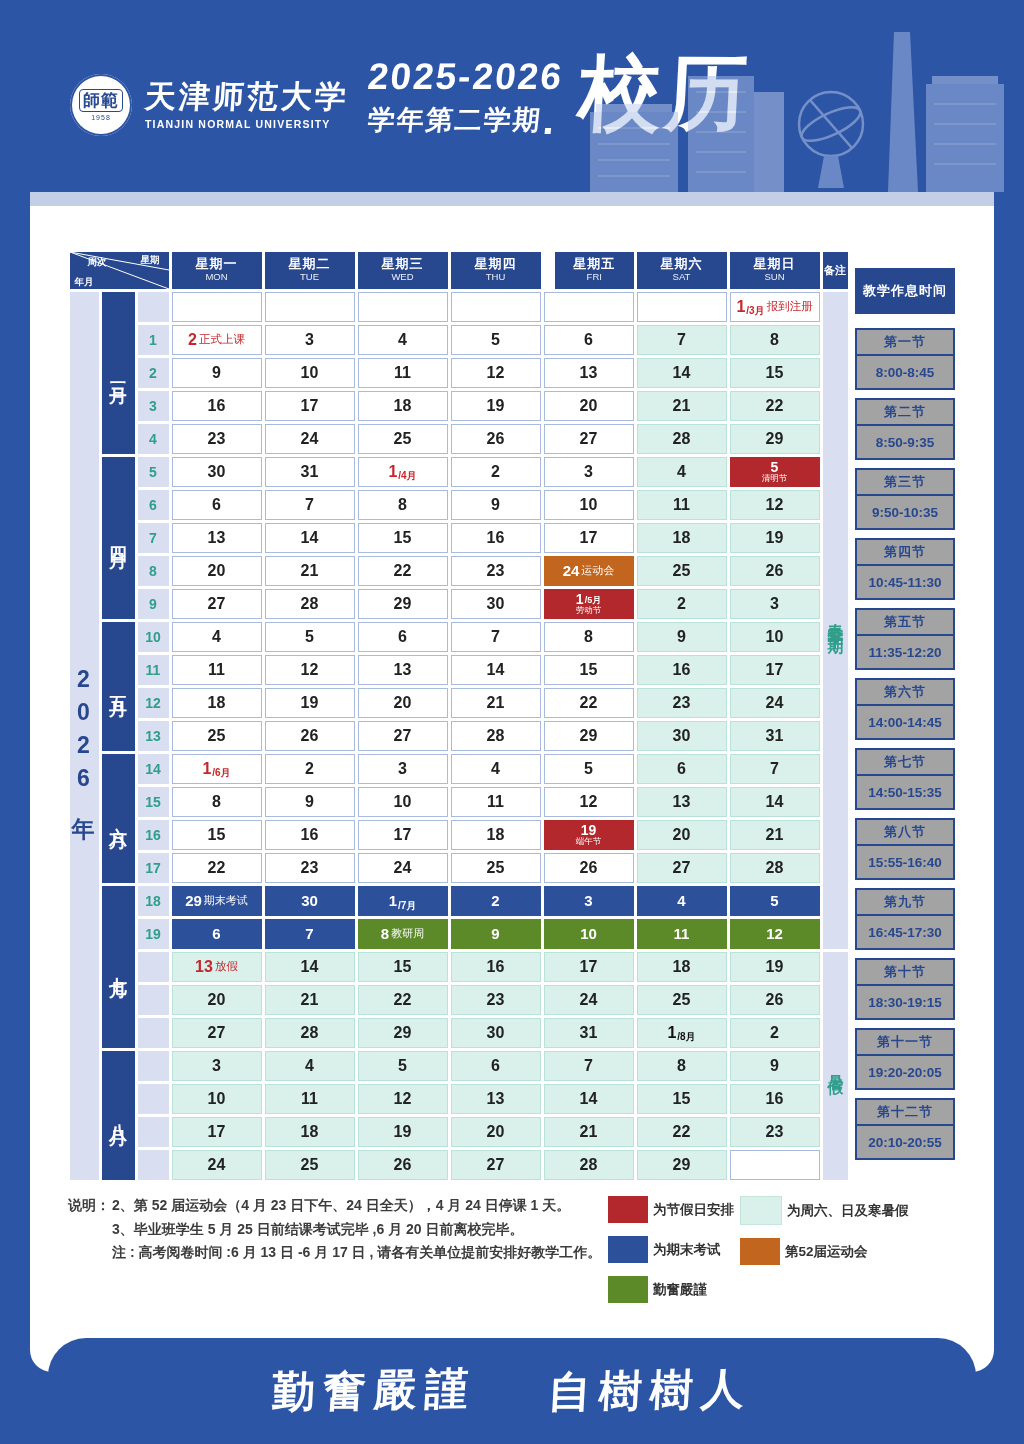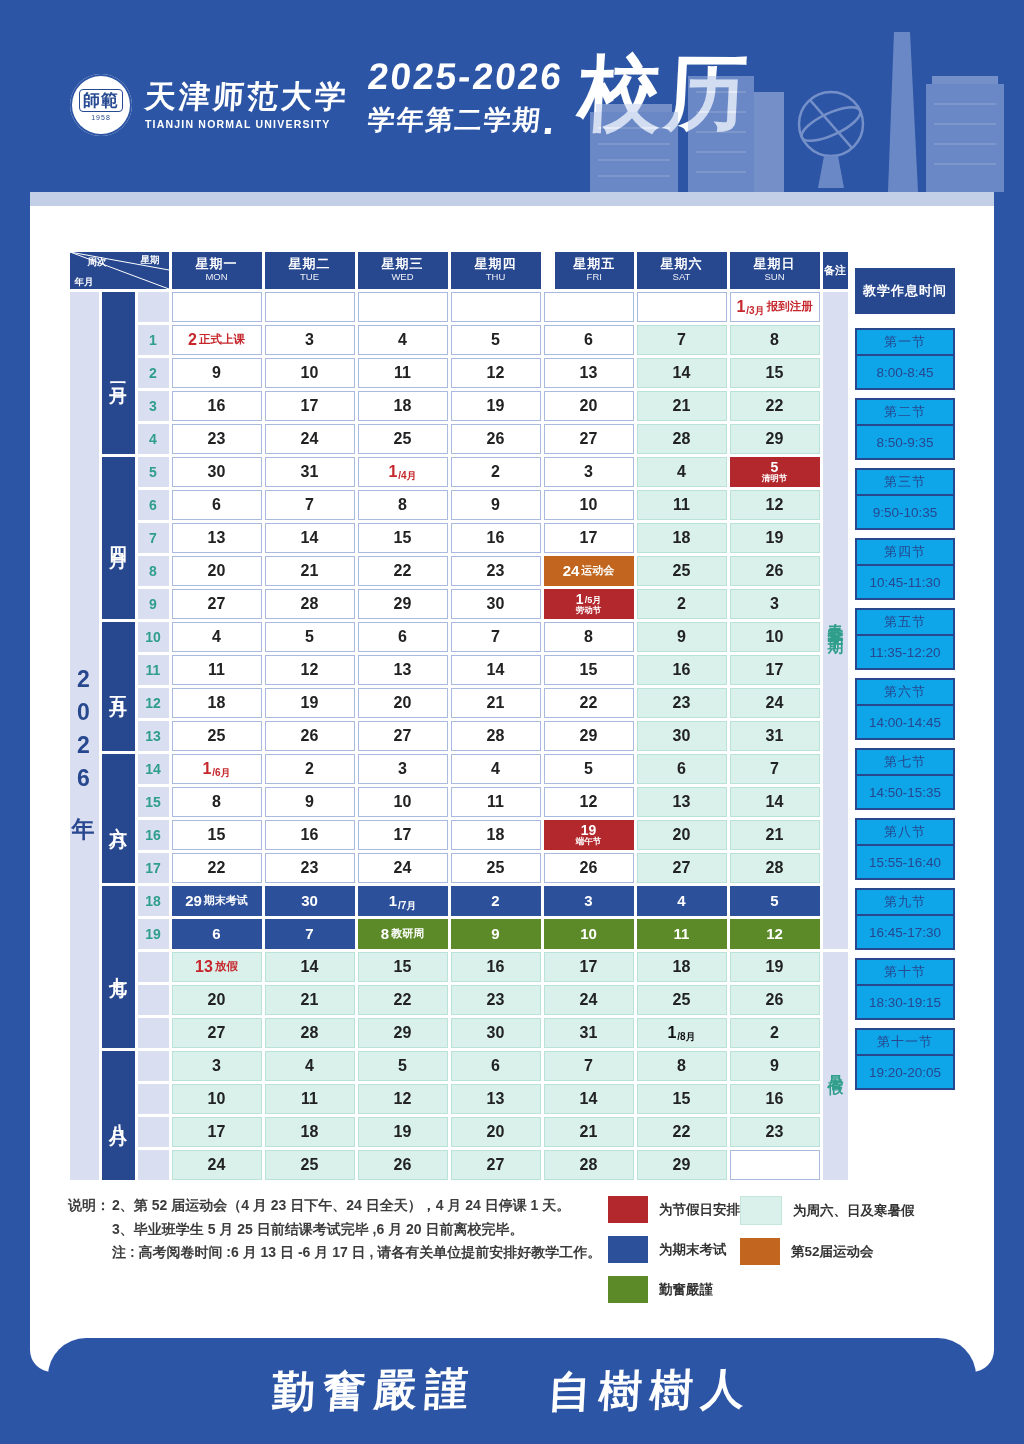--- a/index.html
+++ b/index.html
@@ -48,48 +48,48 @@
   .day{color:#222;}
   .c-white{background:#fff;border:1px solid #a9bade;}
   .c-teal{background:#d9f1ea;border:1px solid #b9e2d8;}
   .c-exam{background:#2d509b;color:#fff;}
   .c-green{background:#5c8a28;color:#fff;}
   .c-hol{background:#b3282d;color:#fff;flex-direction:column;line-height:1.05;}
   .c-sport{background:#c2661f;color:#fff;}
   .t-red{color:#c5272d;}
   .day .n{font-size:16px;font-weight:600;}
   .day .s{font-size:10px;font-weight:700;margin-left:1px;align-self:flex-end;margin-bottom:3px;}
-  .day .l{font-size:11.5px;font-weight:700;margin-left:2px;}
+  .day .l{font-size:11.5px;font-weight:400;margin-left:2px;}
   .t-red .n{font-weight:800;}
   .t-bold .n,.t-bold .s{font-weight:800;color:#111;}
   .c-exam .n,.c-green .n{font-size:15px;font-weight:700;}
   .c-exam .l,.c-green .l,.c-sport .l{font-size:11px;}
   .c-sport .n{font-size:15px;font-weight:700;}
   .c-hol .line1{display:flex;align-items:flex-end;}
   .c-hol .n{font-size:14px;font-weight:700;}
   .c-hol .s{font-size:9px;margin-bottom:1px;}
   .c-hol .l{font-size:8.5px;margin:0;}
 
   
   .sched{left:825px;top:62px;width:100px;}
   .sched-title{height:46px;background:#27478f;color:#fff;font-size:13px;font-weight:700;display:flex;align-items:center;justify-content:center;letter-spacing:1px;}
   .pairs{margin-top:14px;display:flex;flex-direction:column;gap:8px;}
-  .pl,.pt{border:2px solid #27478f;background:#0ea5e9;color:#27478f;font-weight:400;display:flex;align-items:center;justify-content:center;box-sizing:border-box;}
+  .pl,.pt{border:2px solid #27478f;background:#a3a3a3;color:#27478f;font-weight:700;display:flex;align-items:center;justify-content:center;box-sizing:border-box;}
   .pl{height:28px;font-size:13px;letter-spacing:1px;}
   .pt{height:36px;font-size:13.5px;margin-top:-2px;}
 
   
   .notes{left:38px;top:988px;width:552px;color:#3c3c3c;font-size:14px;font-weight:700;line-height:1.68;display:flex;}
   .notes .prefix{flex:0 0 auto;}
   .notes .items{margin-left:2px;}
   .notes .item{padding-left:27px;text-indent:-27px;}
   .legend{left:578px;top:990px;display:flex;}
   .lg-col{display:flex;flex-direction:column;gap:13px;}
   .lg-col1{width:132px;}
-  .lg-item{display:flex;align-items:center;gap:11px;}
+  .lg-item{display:flex;align-items:center;gap:5px;}
   .lg-sw{width:40px;height:27px;flex:0 0 auto;}
   .lg-lb{font-size:13.5px;font-weight:700;color:#333;white-space:nowrap;}
 
   
   .footer-band{left:48px;top:1338px;width:928px;height:106px;background:#2d55a5;border-radius:38px 38px 0 0;display:flex;align-items:center;justify-content:center;gap:72px;}
   .motto{color:#fff;font-size:43px;font-weight:900;letter-spacing:8px;transform:skewX(-4deg) rotate(-1deg);}
   svg text{font-family:"Liberation Sans","DejaVu Sans",sans-serif;}
 </style>
 </head>
 <body>
@@ -845,20 +845,24 @@
           <div class="pt">16:45-17:30</div>
         </div>
         <div>
           <div class="pl">第十节</div>
           <div class="pt">18:30-19:15</div>
         </div>
         <div>
           <div class="pl">第十一节</div>
           <div class="pt">19:20-20:05</div>
         </div>
+        <div>
+          <div class="pl">第十二节</div>
+          <div class="pt">20:10-20:55</div>
+        </div>
       </div>
   </div>
 
   <div class="abs notes">
     <span class="prefix">说明：</span>
     <div class="items">
         <div class="item">2、第 52 届运动会（4 月 23 日下午、24 日全天），4 月 24 日停课 1 天。</div>
         <div class="item">3、毕业班学生 5 月 25 日前结课考试完毕 ,6 月 20 日前离校完毕。</div>
         <div class="item">注 : 高考阅卷时间 :6 月 13 日 -6 月 17 日 , 请各有关单位提前安排好教学工作。</div>
       </div>

